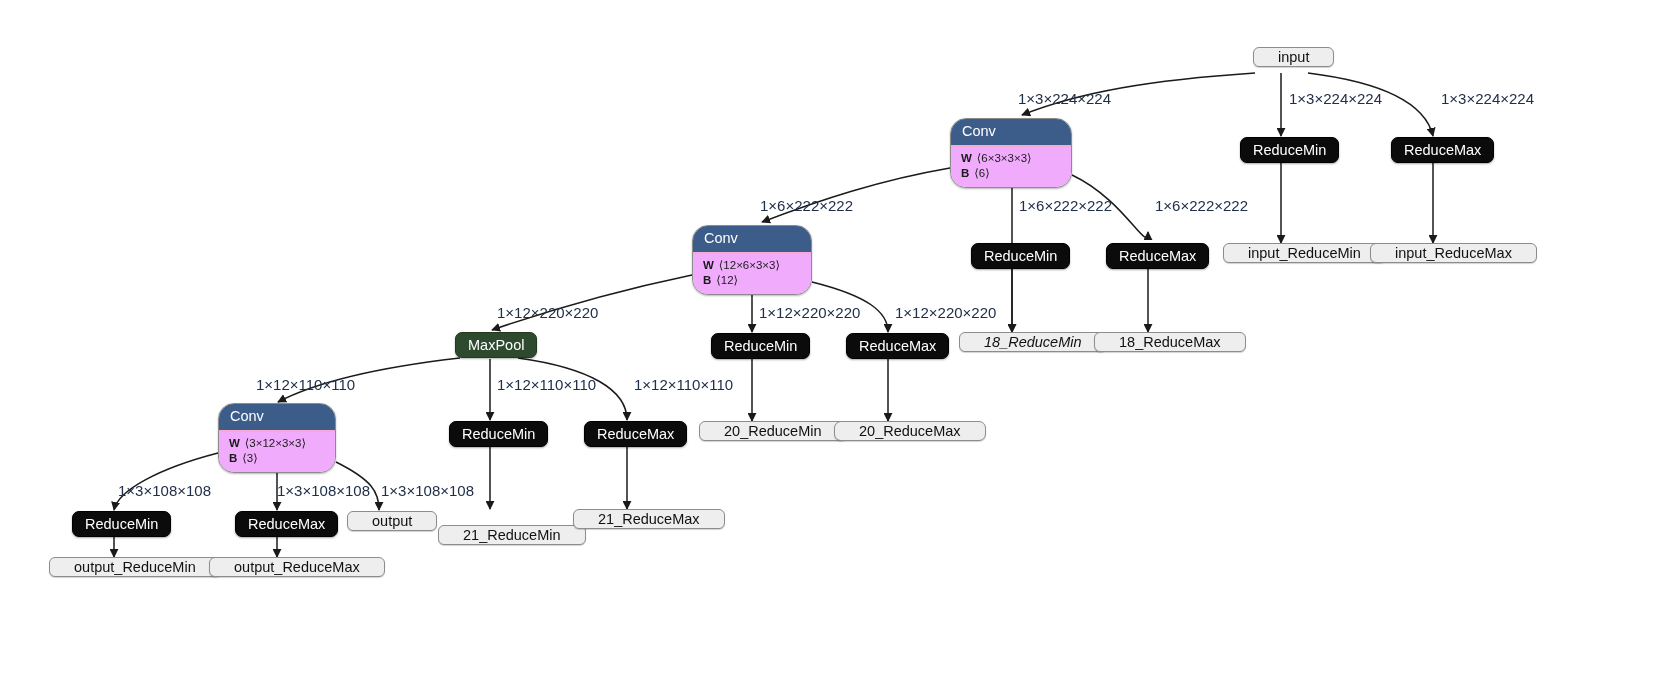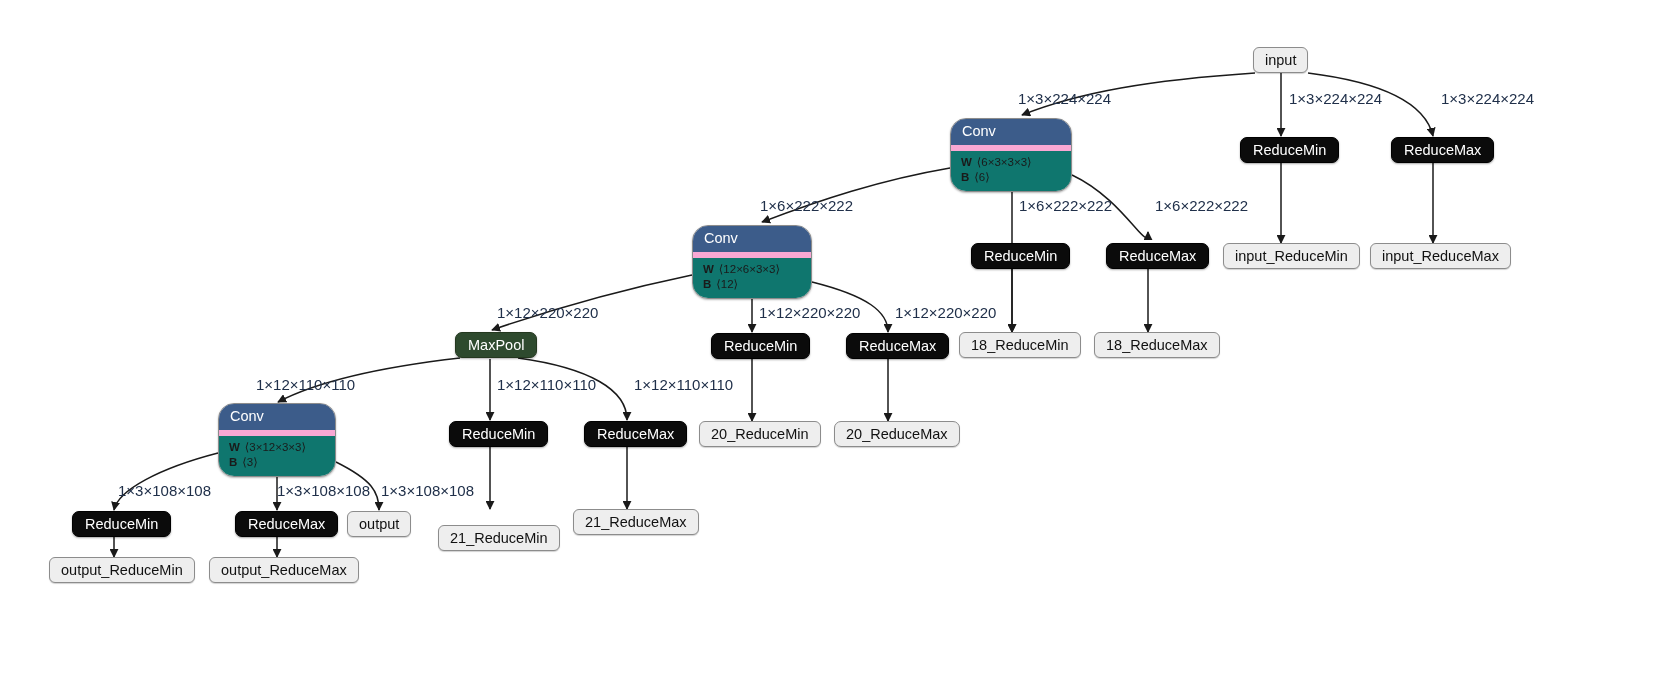--- a/index.html
+++ b/index.html
@@ -36,22 +36,22 @@
   
   .io-node {
     background: #eeeeee;
     border: 1px solid #8c8c8c;
     border-radius: 6px;
     color: #111111;
     font-size: 14.5px;
     display: flex;
     align-items: center;
     justify-content: center;
-    height: 26px;
-    padding: 0 11px;
+    height: 20px;
+    padding: 0 24px;
     box-shadow: 0 1px 1px rgba(0,0,0,0.18);
   }
 
   
   .op-node {
     background: #0b0b0b;
     border: 1px solid #000000;
     border-radius: 7px;
     color: #ffffff;
     font-size: 14.5px;
@@ -87,23 +87,23 @@
     box-shadow: 0 1px 2px rgba(0,0,0,0.28);
   }
   .conv-header {
     background: #3c5c8a;
     color: #ffffff;
     font-size: 14.5px;
     padding: 4px 11px 5px 11px;
     line-height: 1.15;
   }
   .conv-body {
-    background: #0f766e;
+    background: #f0abfc;
     padding: 4px 10px 5px 10px;
-    border-top: 6px solid #f9a8d4;
+    border-top: 2px solid #f9a8d4;
   }
   .conv-row {
     font-size: 11.5px;
     color: #1a1a1a;
     line-height: 1.35;
     white-space: nowrap;
   }
   .conv-row .pname {
     font-weight: bold;
     margin-right: 5px;
@@ -276,21 +276,21 @@
     <span>ReduceMax</span>
   </div>
 
   <div class="node io-node" style="left:1223px; top:243px;">
     <span>input_ReduceMin</span>
   </div>
   <div class="node io-node" style="left:1370px; top:243px;">
     <span>input_ReduceMax</span>
   </div>
 
-  <div class="node io-node" style="left:959px; top:332px;">
+  <div class="node io-node" style="left:959px; top:332px;font-style:italic;">
     <span>18_ReduceMin</span>
   </div>
   <div class="node io-node" style="left:1094px; top:332px;">
     <span>18_ReduceMax</span>
   </div>
 
   <div class="node io-node" style="left:699px; top:421px;">
     <span>20_ReduceMin</span>
   </div>
   <div class="node io-node" style="left:834px; top:421px;border-radius:7px;">

